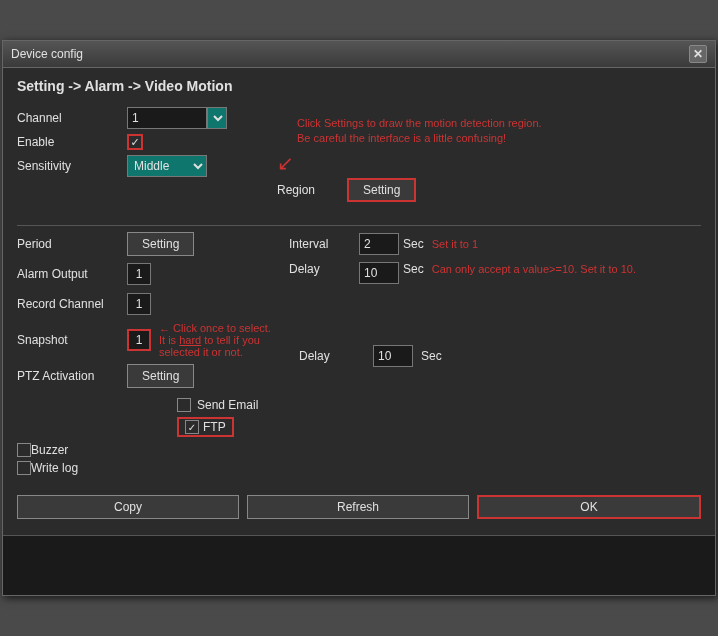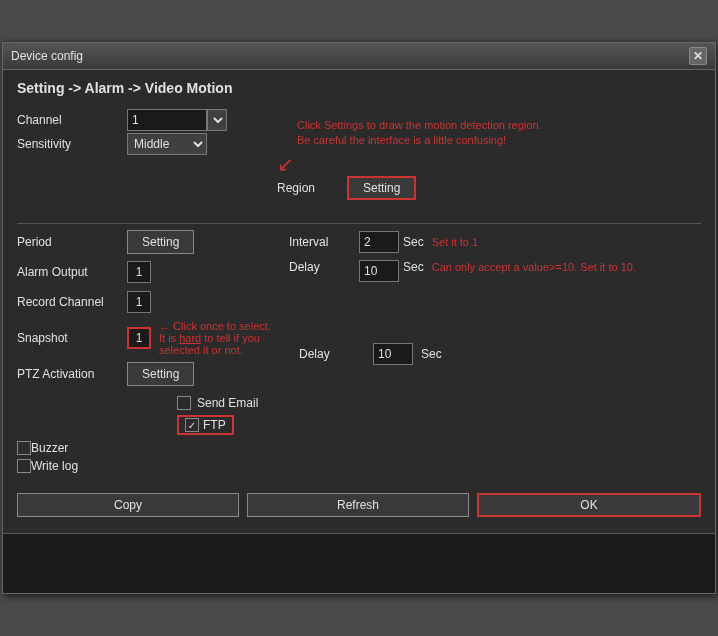--- a/index.html
+++ b/index.html
@@ -79,21 +79,21 @@
       color: #e0e0e0;
       padding: 2px 4px;
       font-size: 12px;
       height: 22px;
     }
     .select-wrap {
       display: flex;
       align-items: center;
     }
     select {
-      background: #404040;
+      background: #0f766e;
       border: 1px solid #777;
       color: #e0e0e0;
       padding: 1px 2px;
       font-size: 12px;
       height: 22px;
     }
     .channel-input {
       width: 80px;
     }
     .checkbox-input {
@@ -294,20 +294,24 @@
         <div class="form-row">
           <span class="label">Channel</span>
           <div class="select-wrap">
             <input class="field-input channel-input" type="text" value="1" style="">
             <select style="height:22px;width:20px;padding:0;">
               <option>1</option>
             </select>
           </div>
         </div>
 
+        <div class="form-row">
+          <span class="label">Enable</span>
+          <input type="checkbox" class="checkbox-input" checked="" style="">
+        </div>
 
         <div class="form-row">
           <span class="label">Sensitivity</span>
           <select class="sensitivity-select">
             <option>Low</option>
             <option selected="">Middle</option>
             <option>High</option>
           </select>
         </div>
       </div>

